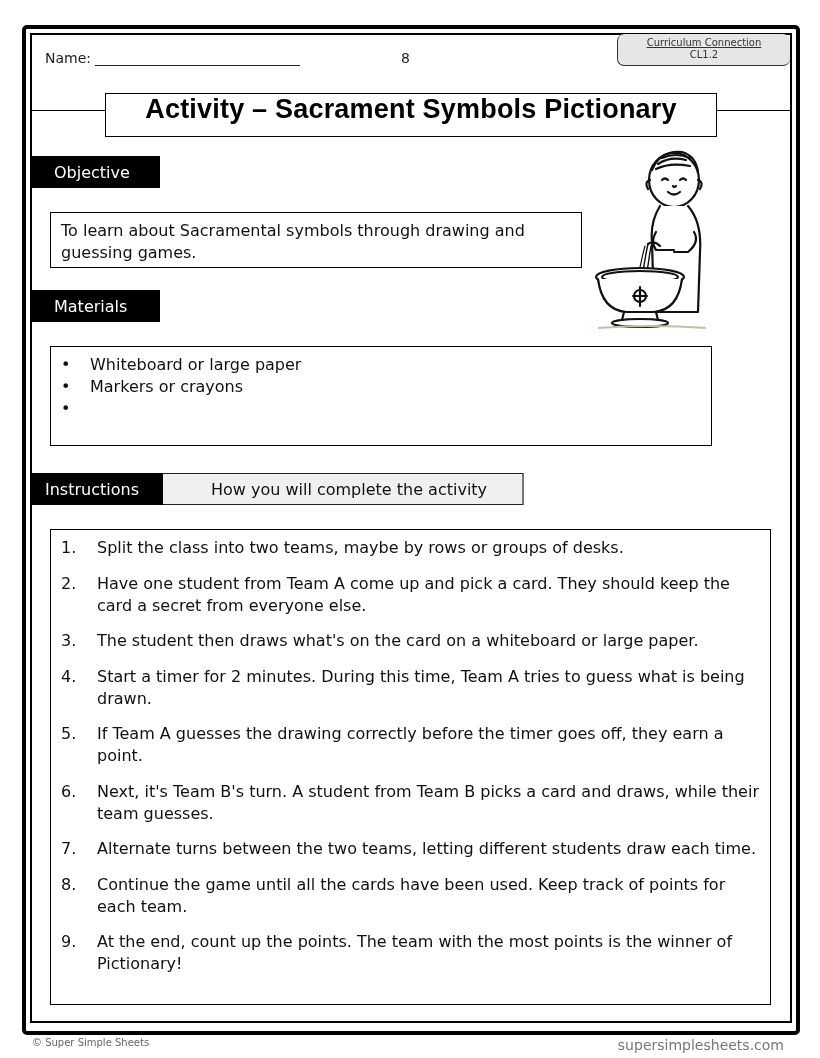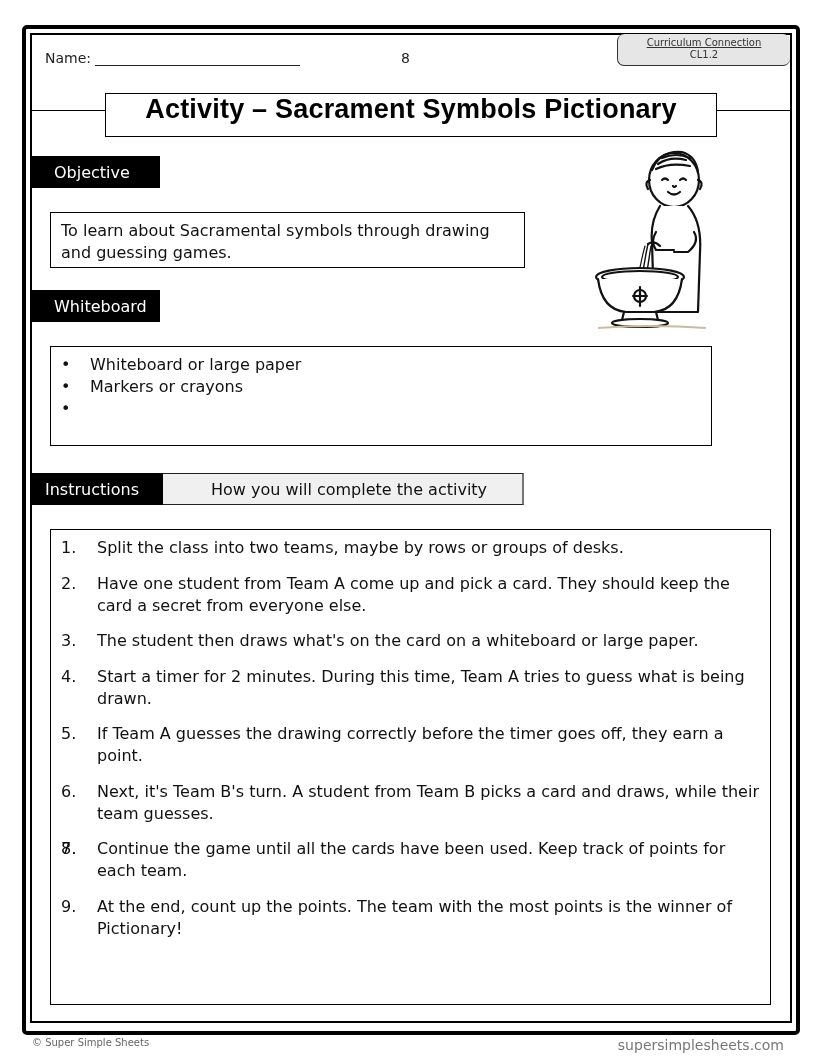--- a/index.html
+++ b/index.html
@@ -38,21 +38,21 @@
     .bar-objective .section-desc { width: 364px; }
     .bar-materials { top: 290px; }
     .bar-materials .section-tab { width: 128px; }
     .bar-materials .section-desc { width: 364px; }
     .bar-instructions { top: 473px; }
     .bar-instructions .section-tab { width: 131px; padding-left: 13px; }
     .bar-instructions .section-desc { width: 361px; padding-left: 13px; }
 
     
     .box { position: absolute; border: 1px solid #000; box-sizing: border-box; background: #fff; }
-    .objective-box { left: 50px; top: 212px; width: 475px; height: 56px; padding: 7px 10px; font-size: 16px; line-height: 22px; }
+    .objective-box { left: 50px; top: 212px; width: 532px; height: 56px; padding: 7px 10px; font-size: 16px; line-height: 22px; }
     .materials-box { left: 50px; top: 346px; width: 662px; height: 100px; padding: 7px 10px 6px 10px; font-size: 16px; line-height: 22px; }
     .materials-box ul { margin: 0; padding: 0; list-style: none; }
     .materials-box li { position: relative; padding-left: 29px; }
     .materials-box li .bullet { position: absolute; left: 0; top: 0; }
     .instructions-box { left: 50px; top: 529px; width: 721px; height: 476px; padding: 7px 10px 0 10px; font-size: 16px; line-height: 22px; }
     .instructions-box ol { list-style: none; margin: 0; padding: 0; }
     .instructions-box li { position: relative; padding-left: 36px; margin-bottom: 13.5px; }
     .instructions-box li .num { position: absolute; left: 0; top: 0; }
 
     
@@ -125,21 +125,21 @@
     <path d="M34 170 L32 178 L68 178 L66 170"></path>
     <ellipse cx="50" cy="181" rx="28" ry="4" fill="#fff"></ellipse>
 
     <circle cx="50" cy="154" r="6"></circle>
     <path d="M50 145 L50 164 M43 154 L57 154"></path>
   </g>
   <path d="M8 186 Q60 182 116 186" stroke="#c9bba0" stroke-width="2" fill="none"></path>
 </svg>
 
 <div class="section-bar bar-materials">
-  <div class="section-tab">Whiteboard</div>
+  <div class="section-tab">Materials</div>
 </div>
 <div class="box materials-box">
   <ul>
     <li><span class="bullet">•</span><span>Whiteboard or large paper</span></li>
     <li><span class="bullet">•</span><span>Markers or crayons</span></li>
     <li><span class="bullet">•</span></li>
   </ul>
 </div>
 
 <div class="section-bar bar-instructions">
@@ -147,20 +147,20 @@
   <div class="section-desc">How you will complete the activity</div>
 </div>
 <div class="box instructions-box">
   <ol>
     <li><span class="num">1.</span><span>Split the class into two teams, maybe by rows or groups of desks.</span></li>
     <li><span class="num">2.</span><span>Have one student from Team A come up and pick a card. They should keep the card a secret from everyone else.</span></li>
     <li><span class="num">3.</span><span>The student then draws what's on the card on a whiteboard or large paper.</span></li>
     <li><span class="num">4.</span><span>Start a timer for 2 minutes. During this time, Team A tries to guess what is being drawn.</span></li>
     <li><span class="num">5.</span><span>If Team A guesses the drawing correctly before the timer goes off, they earn a point.</span></li>
     <li><span class="num">6.</span><span>Next, it's Team B's turn. A student from Team B picks a card and draws, while their team guesses.</span></li>
-    <li><span class="num">7.</span></li>
+    <li><span class="num">7.</span><span>Alternate turns between the two teams, letting different students draw each time.</span></li>
     <li><span class="num">8.</span><span>Continue the game until all the cards have been used. Keep track of points for each team.</span></li>
     <li><span class="num">9.</span><span>At the end, count up the points. The team with the most points is the winner of Pictionary!</span></li>
   </ol>
 </div>
 
 <div class="footer-left">© Super Simple Sheets</div>
 <div class="footer-right">supersimplesheets.com</div>
 
 </body></html>

